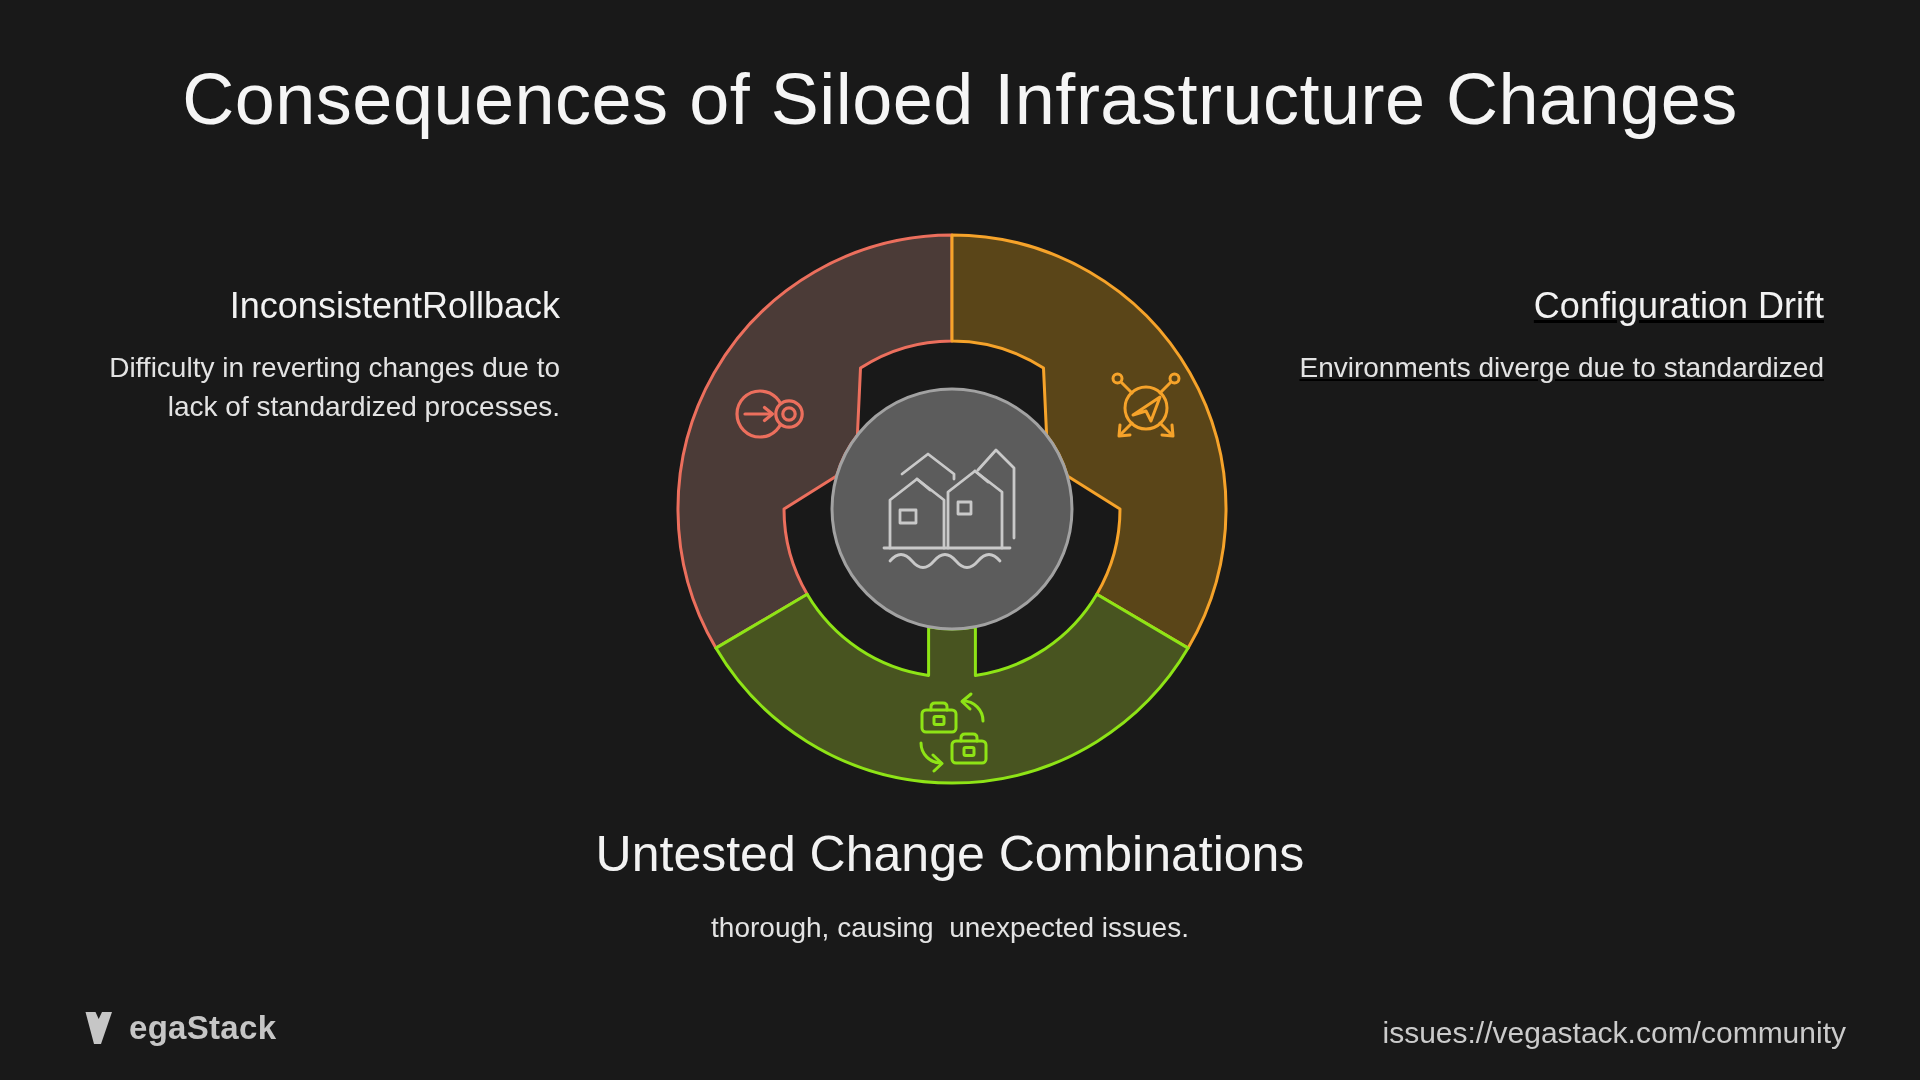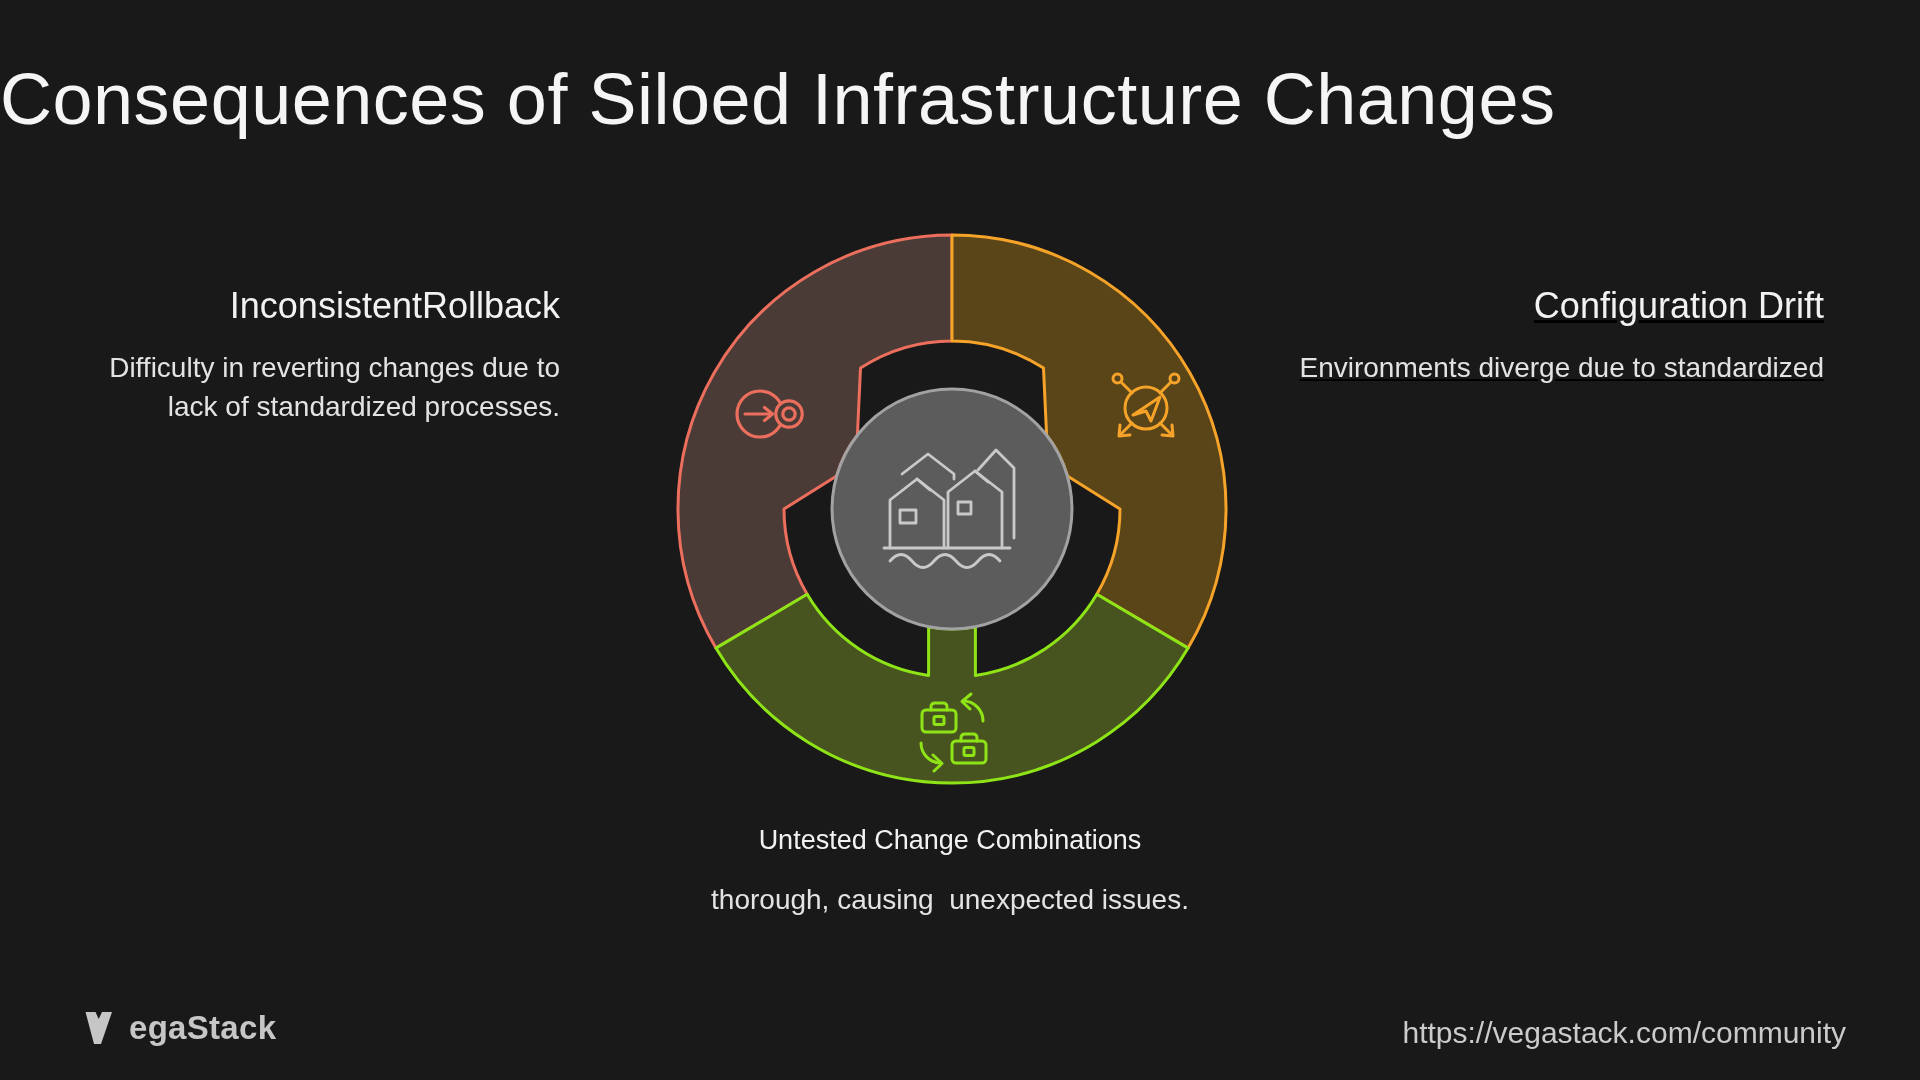--- a/index.html
+++ b/index.html
@@ -3,31 +3,31 @@
 <meta charset="utf-8">
 <style>
   html,body { margin:0; padding:0; background:#0d0d0d; }
   .stage {
     position:relative; width:1920px; height:1080px; overflow:hidden;
     background:#191919;
     font-family:"Liberation Sans","DejaVu Sans",sans-serif;
   }
   .title {
     position:absolute; left:0; right:0; top:62px;
-    font-size:72px; font-weight:400;
+    text-align:center; font-size:72px; font-weight:400;
     color:#f5f5f5; letter-spacing:0.5px; line-height:1.05;
   }
   .block { position:absolute; }
   .block .h { font-size:36px; font-weight:500; color:#f2f2f2; line-height:1.2; }
   .block .b { font-size:28px; font-weight:400; color:#e3e3e3; line-height:39px; white-space:pre-wrap; }
   .block .h { margin-bottom:21px; }
   .block-left  { right:1360px; top:284px; width:620px; text-align:right; }
   .block-right { left:1184px;  top:284px; width:640px; text-align:right;text-decoration:underline; }
   .block-bottom{ left:450px;   top:824px; width:1000px; text-align:center; }
-  .block-bottom .h { font-size:27px; margin-bottom:24px; }
+  .block-bottom .h { font-size:50px; margin-bottom:24px; }
   .diagram { position:absolute; left:0; top:0; }
   .footer-brand {
     position:absolute; left:84px; top:1006px; height:44px;
     display:flex; align-items:center; gap:15px;
   }
   .footer-brand .brand-text { font-size:33px; font-weight:700; color:#c6c6c6; letter-spacing:0.3px; }
   .footer-url {
     position:absolute; right:74px; top:1016px;
     font-size:30px; font-weight:400; color:#cbcbcb;
   }
@@ -137,15 +137,15 @@
     <div class="b">thorough, causing  unexpected issues.</div>
   </div>
 
   <div class="footer-brand">
     <svg width="30" height="34" viewBox="0 0 29 34">
       <path d="M1 1 L11 1 L14.2 8 L17.5 1 L27.5 1 L16.5 33 L9.5 33 Z" fill="#C6C6C6"></path>
     </svg>
     <span class="brand-text">egaStack</span>
   </div>
 
-  <div class="footer-url">https://vegastack.com/community</div>
+  <div class="footer-url">issues://vegastack.com/community</div>
 
 </div>
 
 </body></html>

